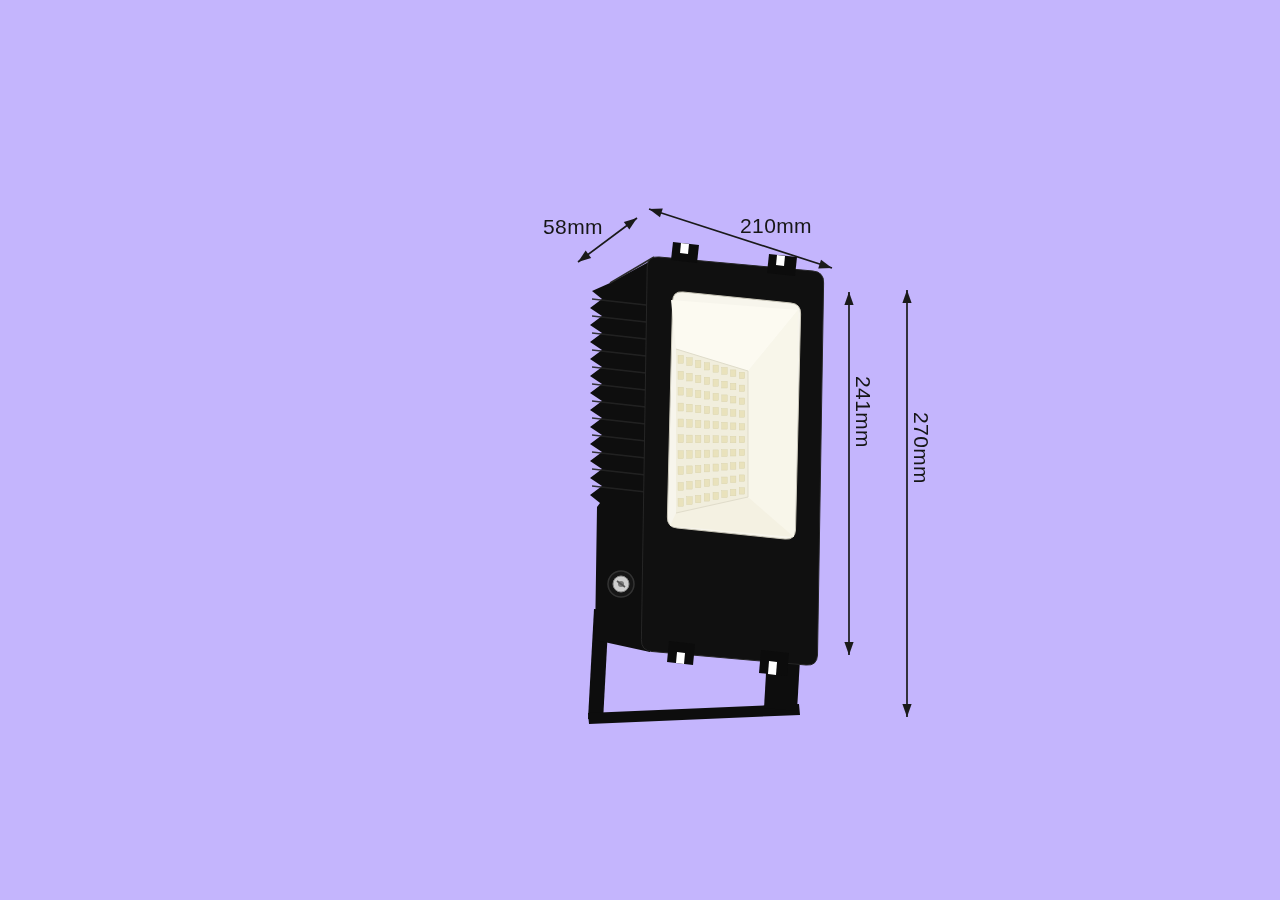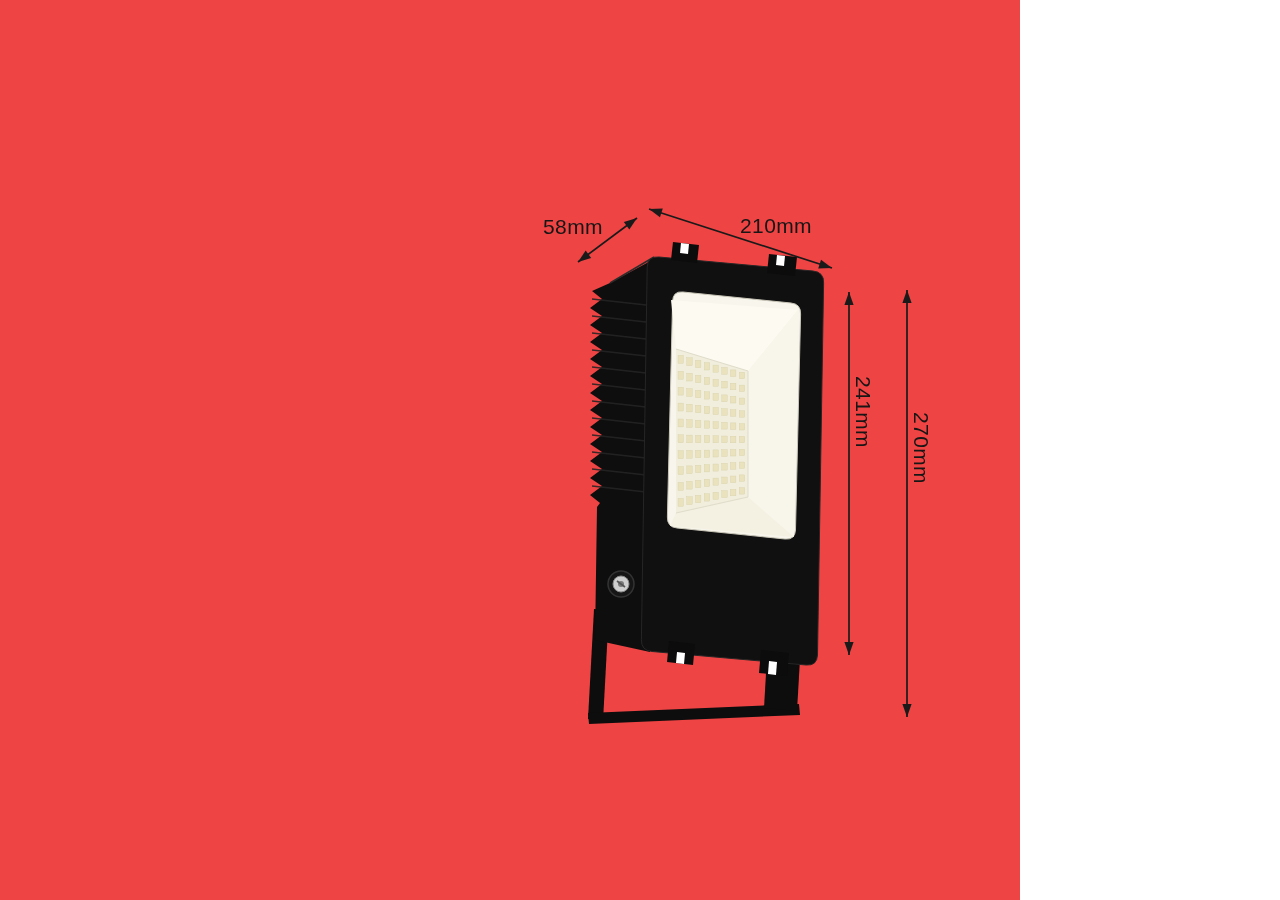--- a/index.html
+++ b/index.html
@@ -6,23 +6,23 @@
     margin: 0;
     padding: 0;
     background: #ffffff;
     width: 1280px;
     height: 900px;
     overflow: hidden;
     font-family: "Liberation Sans", sans-serif;
   }
   .canvas {
     position: relative;
-    width: 1020px;
+    width: 1280px;
     height: 900px;
-    background: #ef4444;
+    background: #c4b5fd;
   }
   svg text.dim-label {
     font-family: "Liberation Sans", sans-serif;
     font-size: 21px;
     font-weight: 500;
     letter-spacing: 0.4px;
     fill: #161616;
   }
 </style>
 </head>

